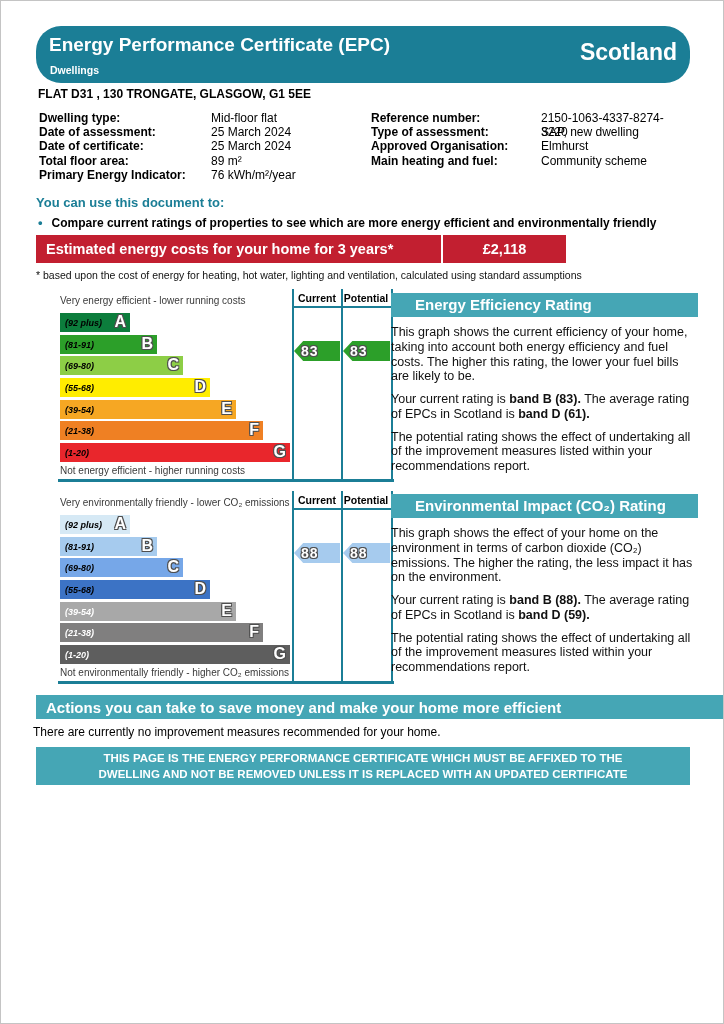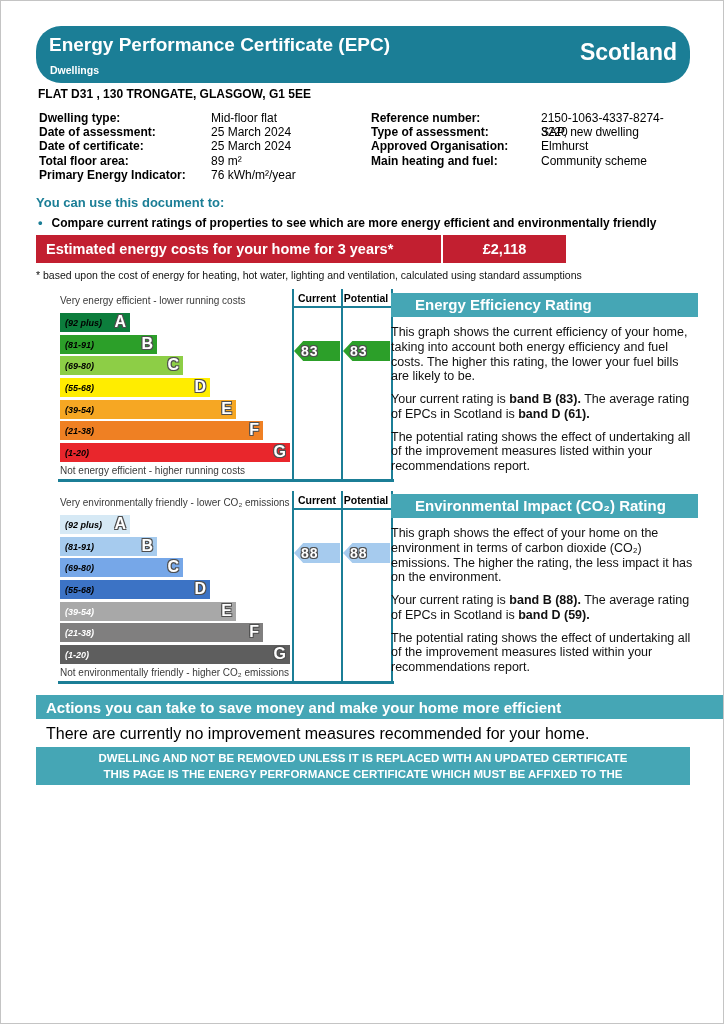--- a/index.html
+++ b/index.html
@@ -57,21 +57,21 @@
 
   
   .panel{position:absolute;left:390px;width:307px;}
   .panel .phead{background:#45a6b5;color:#fff;font-weight:bold;font-size:15px;padding:3px 0 4px 24px;}
   .panel p{font-size:12.5px;line-height:1.18;margin:8px 0;color:#111;}
   .b{font-weight:bold;}
 
   
   .actions{position:absolute;left:35px;top:694px;width:716px;height:24px;background:#45a6b5;color:#fff;
       font-size:15px;font-weight:bold;display:flex;align-items:center;padding-left:10px;box-sizing:border-box;}
-  .note{position:absolute;left:45px;top:724px;font-size:16px;}
+  .note{position:absolute;left:32px;top:724px;font-size:12px;}
   .fbox{position:absolute;left:35px;top:746px;width:654px;height:38px;background:#45a6b5;color:#fff;
       display:flex;flex-direction:column;align-items:center;justify-content:center;
       font-size:11.5px;font-weight:bold;text-align:center;line-height:1.4;}
 </style>
 </head>
 <body>
 
 <div class="page">
 
   <div class="hdr" style="background-color: rgb(27, 126, 150);">
@@ -228,17 +228,17 @@
     <div class="phead" style="background-color: rgb(69, 166, 181);">Environmental Impact (CO₂) Rating</div>
     <p>This graph shows the effect of your home on the environment in terms of carbon dioxide (CO₂) emissions. The higher the rating, the less impact it has on the environment.</p>
     <p><span>Your current rating is </span><span class="b">band B (88).</span><span> The average rating of EPCs in Scotland is </span><span class="b">band D (59).</span></p>
     <p>The potential rating shows the effect of undertaking all of the improvement measures listed within your recommendations report.</p>
   </div>
 
   <div class="actions" style="background-color: rgb(69, 166, 181);">Actions you can take to save money and make your home more efficient</div>
   <div class="note">There are currently no improvement measures recommended for your home.</div>
 
   <div class="fbox" style="background-color: rgb(69, 166, 181);">
+    <div>THIS PAGE IS THE ENERGY PERFORMANCE CERTIFICATE WHICH MUST BE AFFIXED TO THE</div>
     <div>DWELLING AND NOT BE REMOVED UNLESS IT IS REPLACED WITH AN UPDATED CERTIFICATE</div>
-    <div>THIS PAGE IS THE ENERGY PERFORMANCE CERTIFICATE WHICH MUST BE AFFIXED TO THE</div>
   </div>
 
 </div>
 
 </body></html>

